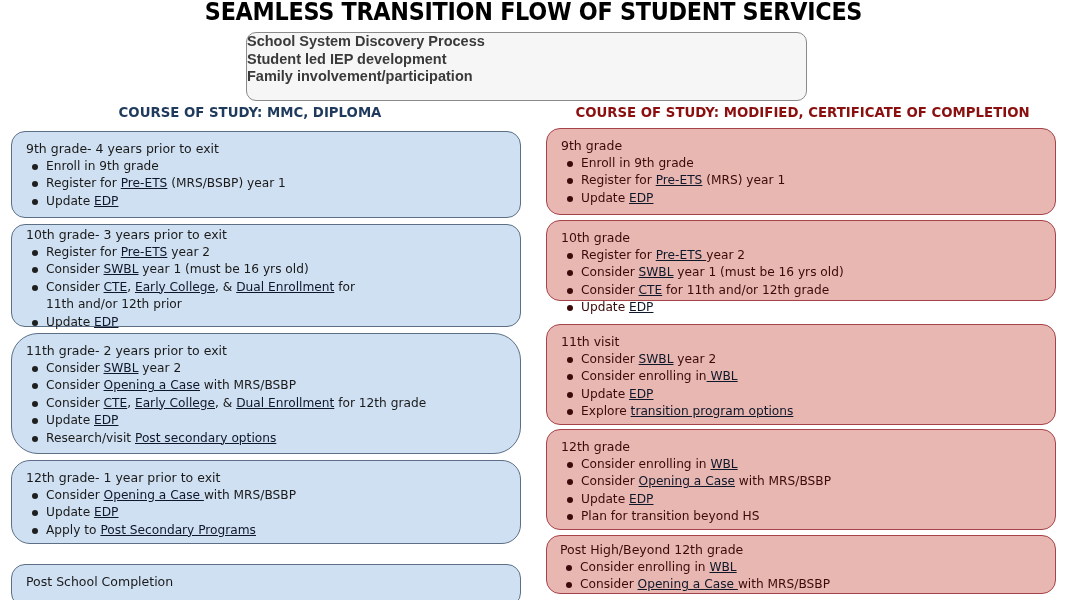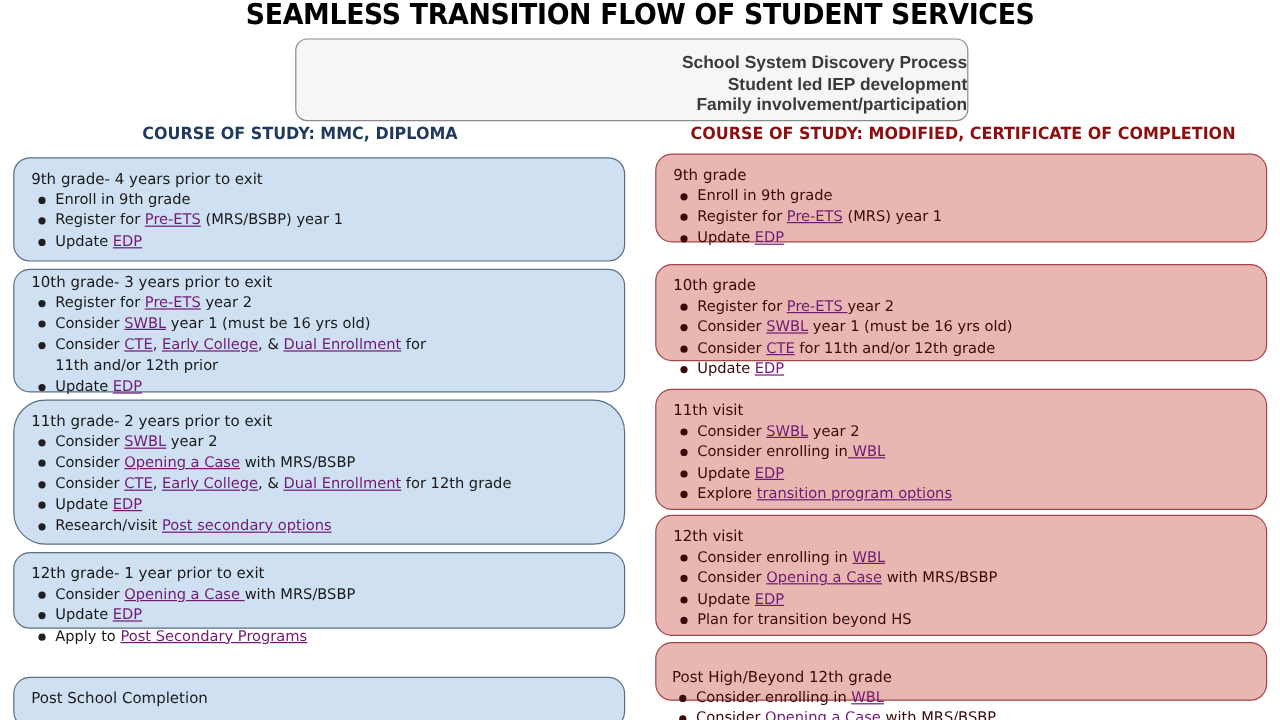--- a/index.html
+++ b/index.html
@@ -1,31 +1,31 @@
 <!DOCTYPE html>
 <html><head>
 <meta charset="utf-8">
 <style>
   html, body { margin: 0; padding: 0; background: #ffffff; }
   body { width: 1067px; height: 600px; position: relative; overflow: hidden; font-family: "Liberation Sans", sans-serif; }
   .title { position: absolute; left: 0; width: 1067px; top: -2px; text-align: center; font-family: "DejaVu Sans", sans-serif; font-weight: bold; font-size: 24px; color: #000; letter-spacing: -0.3px; transform: scaleX(0.93); }
-  .intro { position: absolute; left: 246px; top: 32px; width: 561px; height: 69px; border: 1px solid #8a8a8a; border-radius: 10px; background: #f6f6f6; box-sizing: border-box; text-align: right; padding-top: 12px; }
+  .intro { position: absolute; left: 246px; top: 32px; width: 561px; height: 69px; border: 1px solid #8a8a8a; border-radius: 10px; background: #f6f6f6; box-sizing: border-box; text-align: left; padding-top: 0; }
   .intro div { font-weight: bold; font-size: 14.5px; color: #3a3a3a; line-height: 17.5px; }
   .col-head { position: absolute; top: 104px; font-family: "DejaVu Sans", sans-serif; font-weight: bold; font-size: 14px; text-align: center; transform: scaleX(0.95); }
   .col-head.left { left: 0; width: 500px; color: #1f3a5c; }
   .col-head.right { left: 545px; width: 515px; color: #8b0f0f; }
   .box { position: absolute; box-sizing: border-box; border-radius: 14px; padding: 8px 14px 0 14px; font-family: "DejaVu Sans", sans-serif; font-size: 12.2px; line-height: 17.5px; }
   .box.blue { background: #cfe0f2; border: 1px solid #5c6f85; color: #1a1a1a; }
   .box.red { background: #e8b7b1; border: 1px solid #a6434a; color: #3a0a0a; }
   .box .hdr { font-weight: normal; font-size: 12.5px; }
   .box ul { margin: 0; padding: 0 0 0 20px; list-style: none; }
   .box li { position: relative; }
   .box li::before { content: ""; position: absolute; left: -14px; top: 6px; width: 6px; height: 6px; border-radius: 50%; background: #1f1f1f; }
   .box.red li::before { background: #3a0a0a; }
-  .box a { color: #701a75; text-decoration: underline; }
+  .box a { color: #0f172a; text-decoration: underline; }
   .cont { display: block; }
 </style>
 </head>
 <body>
 
 <div class="title">SEAMLESS TRANSITION FLOW OF STUDENT SERVICES</div>
 
 <div class="intro">
   <div>School System Discovery Process</div>
   <div>Student led IEP development</div>
@@ -55,33 +55,33 @@
 <div class="box blue" style="left:11px; top:333px; width:510px; height:121px;border-radius:27px;">
     <div class="hdr">11th grade- 2 years prior to exit</div>
     <ul>
       <li><span>Consider </span><a href="#">SWBL</a><span> year 2</span></li>
       <li><span>Consider </span><a href="#">Opening a Case</a><span> with MRS/BSBP</span></li>
       <li><span>Consider </span><a href="#">CTE</a><span>, </span><a href="#">Early College</a><span>, &amp; </span><a href="#">Dual Enrollment</a><span> for 12th grade</span></li>
       <li><span>Update </span><a href="#">EDP</a></li>
       <li><span>Research/visit </span><a href="#">Post secondary options</a></li>
     </ul>
   </div>
-<div class="box blue" style="left:11px; top:460px; width:510px; height:64px;">
+<div class="box blue" style="left:11px; top:460px; width:510px; height:84px;border-radius:19px;">
     <div class="hdr">12th grade- 1 year prior to exit</div>
     <ul>
       <li><span>Consider </span><a href="#">Opening a Case </a><span>with MRS/BSBP</span></li>
       <li><span>Update </span><a href="#">EDP</a></li>
       <li><span>Apply to </span><a href="#">Post Secondary Programs</a></li>
     </ul>
   </div>
 <div class="box blue" style="left:11px; top:564px; width:510px; height:43px; ">
     <div class="hdr">Post School Completion</div>
   </div>
 
-<div class="box red" style="left:546px; top:128px; width:510px; height:74px;">
+<div class="box red" style="left:546px; top:128px; width:510px; height:87px;">
     <div class="hdr">9th grade</div>
     <ul>
       <li><span>Enroll in 9th grade</span></li>
       <li><span>Register for </span><a href="#">Pre-ETS</a><span> (MRS) year 1</span></li>
       <li><span>Update </span><a href="#">EDP</a></li>
     </ul>
   </div>
 <div class="box red" style="left:546px; top:220px; width:510px; height:81px;">
     <div class="hdr">10th grade</div>
     <ul>
@@ -94,27 +94,27 @@
 <div class="box red" style="left:546px; top:324px; width:510px; height:101px;">
     <div class="hdr">11th visit</div>
     <ul>
       <li><span>Consider </span><a href="#">SWBL</a><span> year 2</span></li>
       <li><span>Consider enrolling in</span><a href="#"> WBL</a></li>
       <li><span>Update </span><a href="#">EDP</a></li>
       <li><span>Explore </span><a href="#">transition program options</a></li>
     </ul>
   </div>
 <div class="box red" style="left:546px; top:429px; width:510px; height:101px;">
-    <div class="hdr">12th visit</div>
+    <div class="hdr">12th grade</div>
     <ul>
       <li><span>Consider enrolling in </span><a href="#">WBL</a></li>
       <li><span>Consider </span><a href="#">Opening a Case</a><span> with MRS/BSBP</span></li>
       <li><span>Update </span><a href="#">EDP</a></li>
       <li><span>Plan for transition beyond HS</span></li>
     </ul>
   </div>
-<div class="box red" style="left:546px; top:535px; width:510px; height:49px; padding-top:19px; padding-left:13px;">
+<div class="box red" style="left:546px; top:535px; width:510px; height:59px; padding-top:5px; padding-left:13px;">
     <div class="hdr">Post High/Beyond 12th grade</div>
     <ul>
       <li><span>Consider enrolling in </span><a href="#">WBL</a></li>
       <li><span>Consider </span><a href="#">Opening a Case </a><span>with MRS/BSBP</span></li>
     </ul>
   </div>
 
 </body></html>

